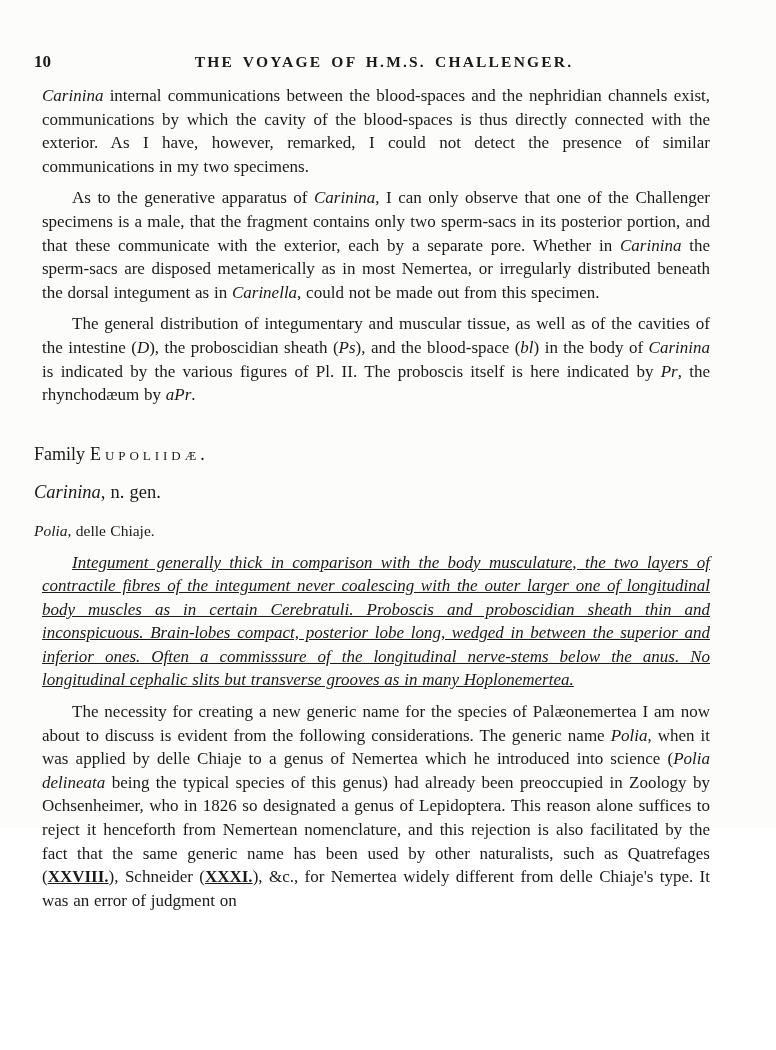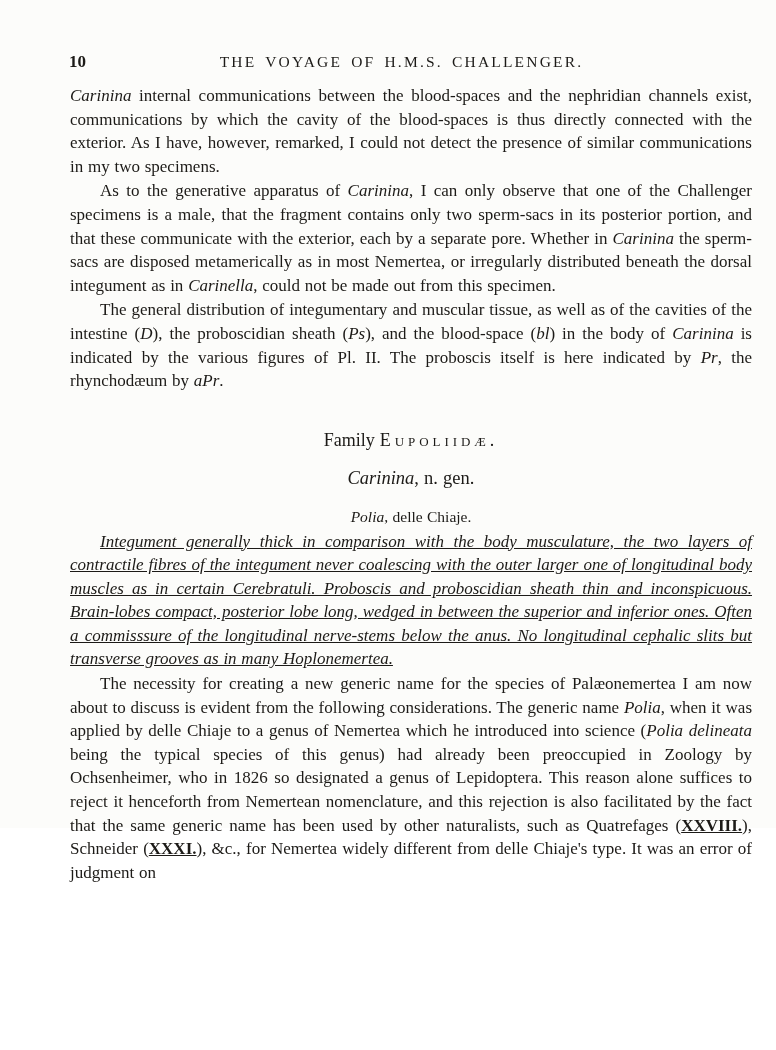--- a/index.html
+++ b/index.html
@@ -8,54 +8,53 @@
     background: #ffffff;
     overflow: hidden;
   }
   .sheet {
     position: relative;
     width: 776px; height: 828px;
     background: var(--paper, #fcfcfa);
     color: var(--ink, #1c1a17);
     font-family: "Liberation Serif", "DejaVu Serif", serif;
     box-sizing: border-box;
-    padding: 52px 42px 0 69px;
+    padding: 52px 42px 0 34px;
   }
   .running-head {
     position: relative;
     height: 24px;
     margin-bottom: 8px;
   }
   .pagenum {
     position: absolute; left: 0; top: 0;
     font-size: 17px; font-weight: 600;
   }
   .running-title {
     position: absolute; left: 0; right: 0; top: 1px;
     text-align: center;
     font-size: 15.5px;
-    font-weight: 400;
+    font-weight: 700;
     letter-spacing: 2.2px;
     word-spacing: 3px;
   }
   .text-block {
     width: 684px;
     font-size: 17px;
     line-height: 23.6px;
     word-spacing: 0.5px;
   }
   p.para {
-    margin: 1px;
+    margin: 8px;
     text-align: justify;
   }
   p.indent { text-indent: 30px; }
   p.italic { font-style: italic; text-decoration: underline; }
   .heading {
     margin: 0;
-    text-align: center;
     font-weight: normal;
   }
   .family-heading {
     margin-top: 36px;
     font-size: 18px;
   }
   .sc {
     font-variant-caps: small-caps;
     letter-spacing: 0.22em;
   }

